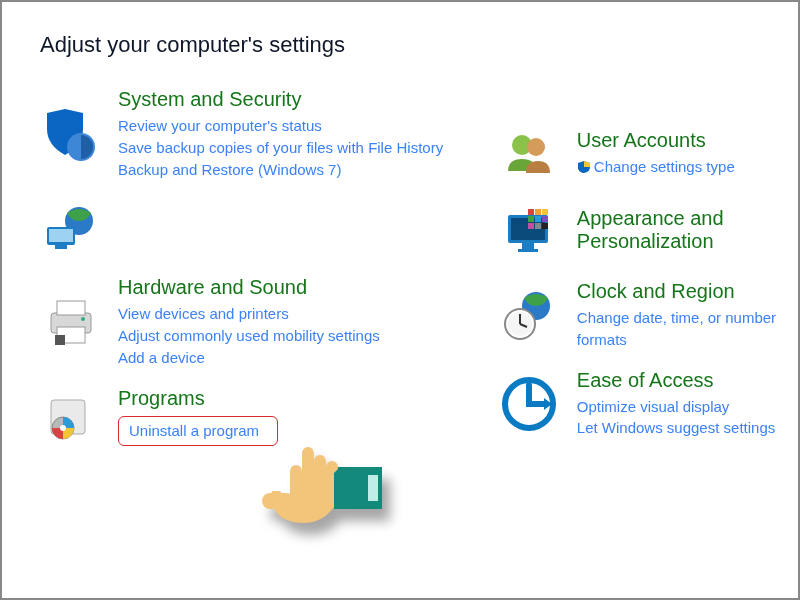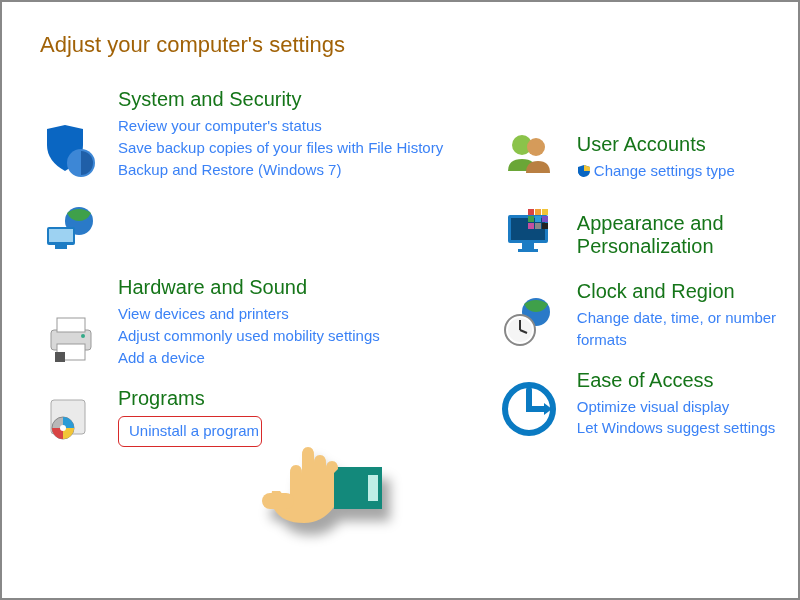--- a/index.html
+++ b/index.html
@@ -6,35 +6,35 @@
     body {
       width: 800px;
       height: 600px;
       background: #fff;
       font-family: "Segoe UI", Tahoma, sans-serif;
       border: 2px solid #888;
       overflow: hidden;
       position: relative;
     }
     .page-title {
-      color: #a16207;
+      color: #0f172a;
       font-size: 22px;
       font-weight: 400;
       padding: 30px 0 10px 38px;
     }
     .content {
       display: flex;
       padding: 20px 0 0 38px;
     }
     .col { display: flex; flex-direction: column; }
     .col-left { width: 460px; }
     .col-right { width: 300px; margin-top: 36px; }
     .cat {
       display: flex;
-      align-items: flex-end;
+      align-items: center;
       margin-bottom: 18px;
     }
     .cat-icon {
       width: 60px;
       height: 60px;
       flex-shrink: 0;
       margin-right: 18px;
       display: flex;
       align-items: center;
       justify-content: center;
@@ -56,21 +56,21 @@
       cursor: pointer;
     }
     .shield-small {
       display: inline-block;
       vertical-align: -2px;
       margin-right: 3px;
     }
     .highlight-box {
       border: 1.5px solid #d82a2a;
       border-radius: 6px;
-      padding: 3px 2px 4px 10px;
+      padding: 3px 18px 4px 10px;
       display: inline-block;
       margin-top: 2px;
     }
     
     .hand-cursor {
       position: absolute;
       left: 260px;
       top: 435px;
       pointer-events: none;
       z-index: 10;

